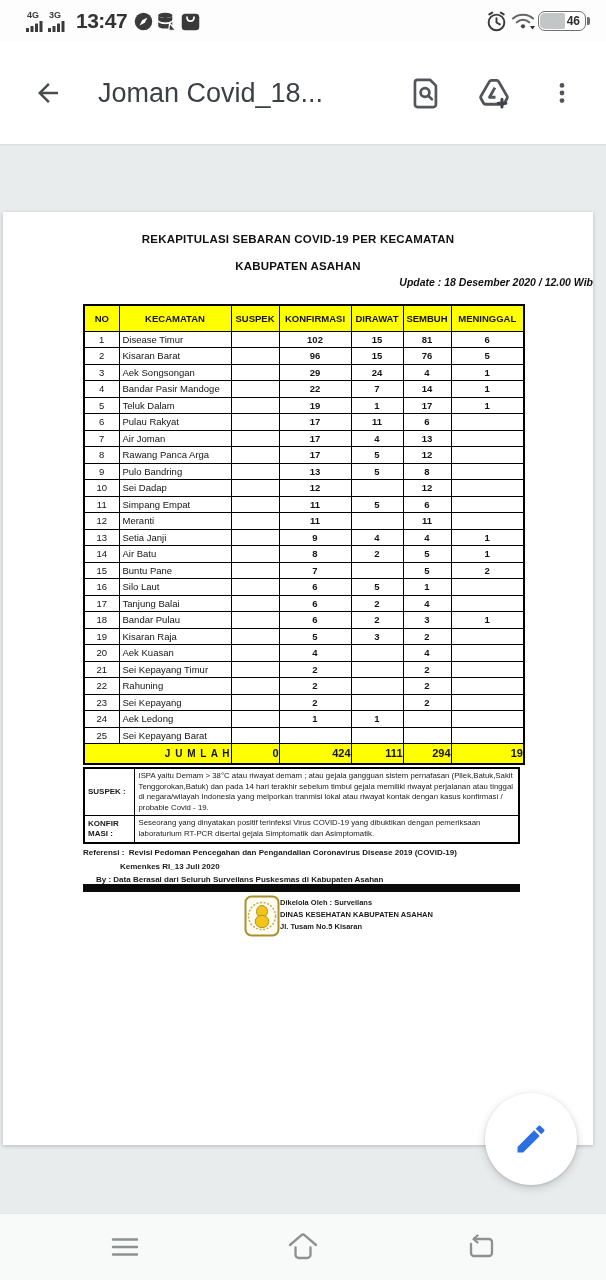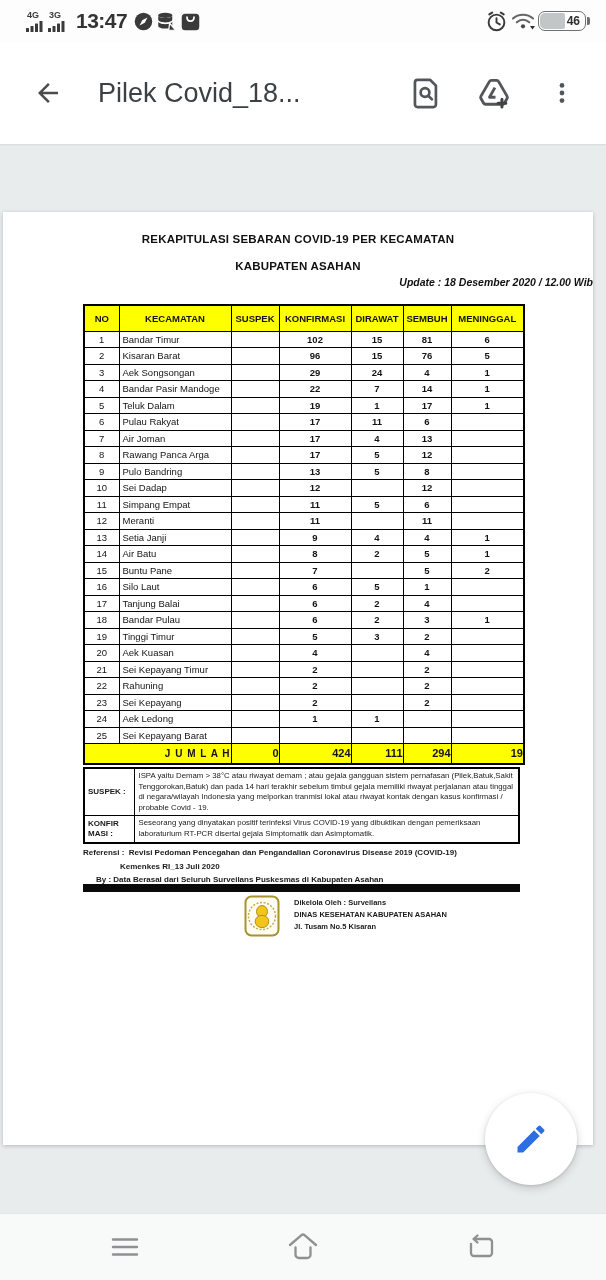--- a/index.html
+++ b/index.html
@@ -55,21 +55,21 @@
   .notes-table { left:80px; top:555px; width:437px; border:2px solid #000; color:#1a1a1a; }
   .notes-table td { border:1px solid #000; vertical-align:middle; }
   .note-label { width:50px; font-size:8px; font-weight:bold; padding:2px 2px 2px 3px; line-height:10px; }
   .note-text { font-size:7.8px; font-weight:normal; line-height:10.6px; padding:2px 4px; }
 
   .ref-line { left:80px; top:636px; font-size:8px; font-weight:bold; color:#1a1a1a; width:470px; }
   .ref-line2 { left:117px; top:650px; font-size:8px; font-weight:bold; color:#1a1a1a; }
   .by-line { left:93px; top:663px; font-size:8px; font-weight:bold; color:#1a1a1a; }
   .black-bar { left:80px; top:672px; width:437px; height:8px; background:#0a0a0a; }
 
-  .footer-block { left:241px; top:683px; display:flex; gap:14px; }
+  .footer-block { left:241px; top:683px; display:flex; gap:0; }
   .footer-text { display:flex; flex-direction:column; justify-content:flex-start; padding-top:2px; }
   .footer-text div { font-size:7.5px; font-weight:bold; color:#1a1a1a; line-height:12px; white-space:nowrap; }
 
   
   .fab { position:absolute; left:485px; top:1093px; width:92px; height:92px; border-radius:50%;
     background:#fff; border:none; box-shadow:0 3px 10px rgba(0,0,0,.16), 0 1px 3px rgba(0,0,0,.12);
     display:flex; align-items:center; justify-content:center; cursor:pointer; z-index:5; }
 
   
   .nav-bar { position:absolute; left:0; top:1213px; width:606px; height:67px; background:#f8f9f9;
@@ -144,21 +144,21 @@
       </div>
     </div>
   </div>
 
   <div class="app-bar">
     <button class="back-btn">
       <svg width="30" height="30" viewBox="0 0 24 24">
           <path d="M20 11H7.8l5.6-5.6L12 4l-8 8 8 8 1.4-1.4L7.8 13H20z" fill="#494c4e"></path>
         </svg>
     </button>
-    <span class="ab-title">Pilek Covid_18...</span>
+    <span class="ab-title">Joman Covid_18...</span>
     <div class="ab-actions">
       <button class="ab-btn">
         <svg width="34" height="34" viewBox="0 0 24 24">
             <path d="M6 2.8h9l4 4v13.4a1.8 1.8 0 0 1-1.8 1.8H6A1.8 1.8 0 0 1 4.2 20.2V4.6A1.8 1.8 0 0 1 6 2.8z" fill="none" stroke="#52565a" stroke-width="1.9" stroke-linejoin="round"></path>
             <circle cx="11.3" cy="11.6" r="3.1" fill="none" stroke="#52565a" stroke-width="1.9"></circle>
             <path d="M13.6 13.9l2.6 2.6" stroke="#52565a" stroke-width="1.9" stroke-linecap="round"></path>
           </svg>
       </button>
       <button class="ab-btn">
         <svg width="36" height="36" viewBox="0 0 24 24">
@@ -205,21 +205,21 @@
             <th>SUSPEK</th>
             <th>KONFIRMASI</th>
             <th>DIRAWAT</th>
             <th>SEMBUH</th>
             <th>MENINGGAL</th>
           </tr>
         </thead>
         <tbody>
             <tr>
               <td class="cell-no">1</td>
-              <td class="cell-name">Bandar Timur</td>
+              <td class="cell-name">Disease Timur</td>
               <td class="cell-num"></td>
               <td class="cell-num">102</td>
               <td class="cell-num">15</td>
               <td class="cell-num">81</td>
               <td class="cell-num">6</td>
             </tr>
             <tr>
               <td class="cell-no">2</td>
               <td class="cell-name">Kisaran Barat</td>
               <td class="cell-num"></td>
@@ -367,21 +367,21 @@
               <td class="cell-no">18</td>
               <td class="cell-name">Bandar Pulau</td>
               <td class="cell-num"></td>
               <td class="cell-num">6</td>
               <td class="cell-num">2</td>
               <td class="cell-num">3</td>
               <td class="cell-num">1</td>
             </tr>
             <tr>
               <td class="cell-no">19</td>
-              <td class="cell-name">Tinggi Timur</td>
+              <td class="cell-name">Kisaran Raja</td>
               <td class="cell-num"></td>
               <td class="cell-num">5</td>
               <td class="cell-num">3</td>
               <td class="cell-num">2</td>
               <td class="cell-num"></td>
             </tr>
             <tr>
               <td class="cell-no">20</td>
               <td class="cell-name">Aek Kuasan</td>
               <td class="cell-num"></td>

